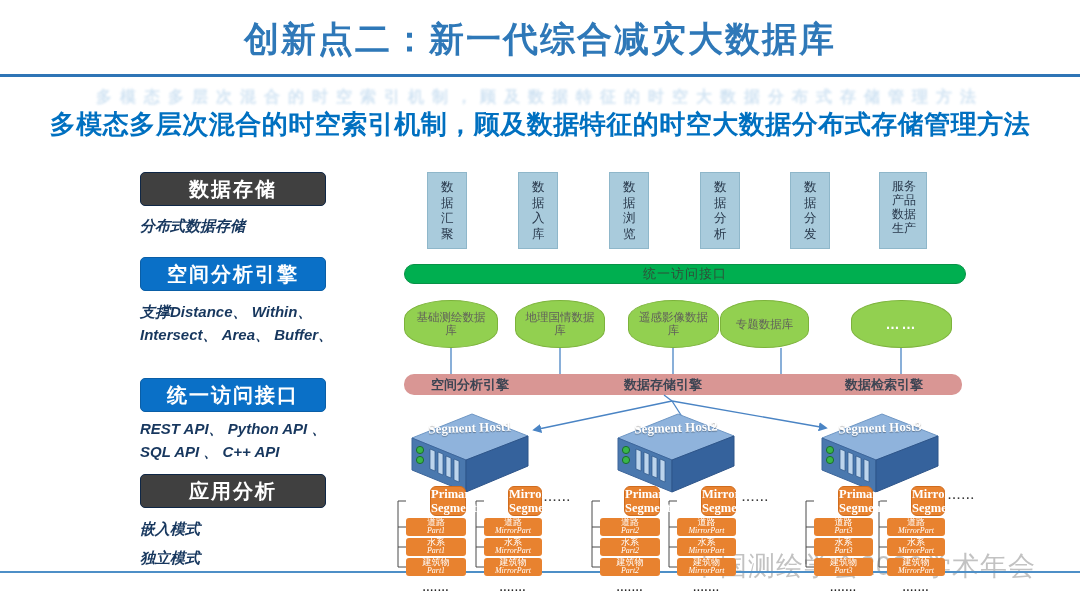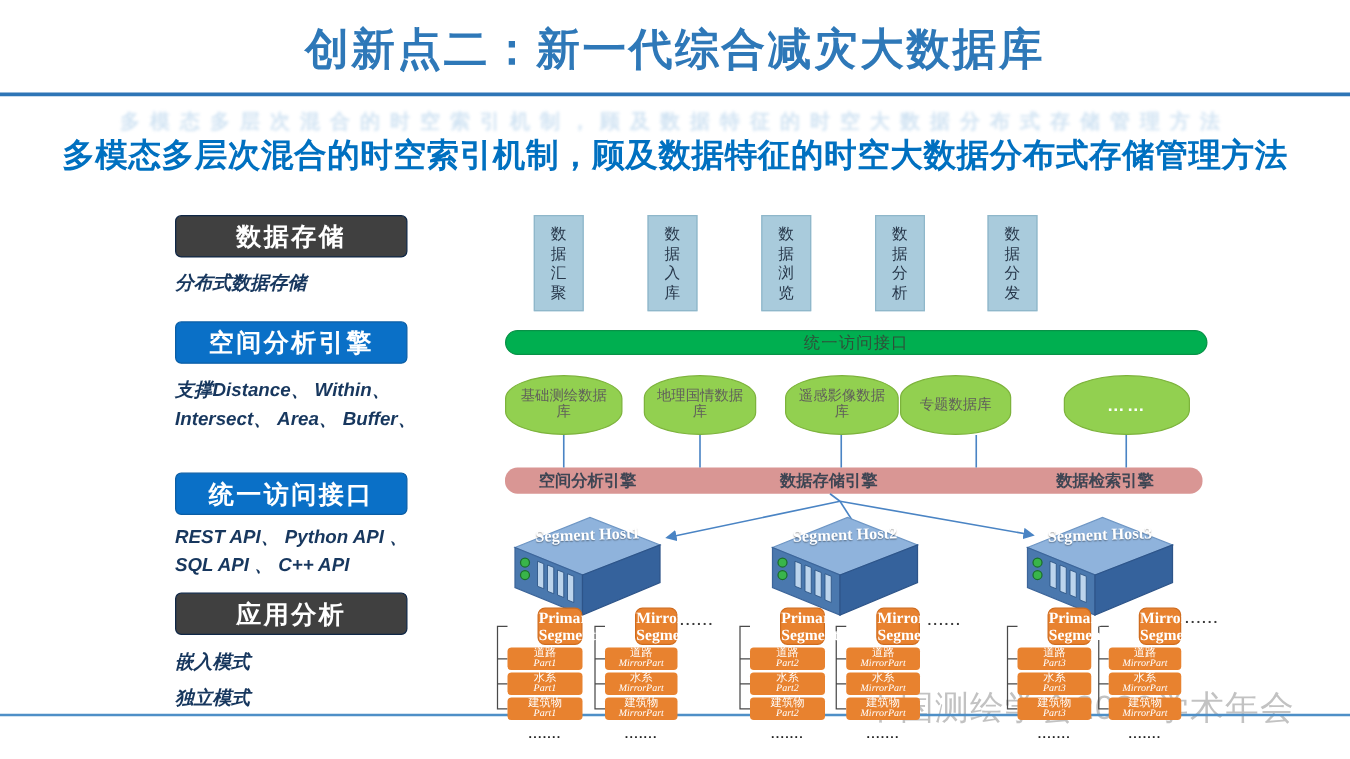--- a/index.html
+++ b/index.html
@@ -17,21 +17,21 @@
   .sb-head{position:absolute;left:140px;width:186px;height:34px;border-radius:5px;color:#fff;
            font-size:20px;font-weight:bold;letter-spacing:2px;display:flex;align-items:center;
            justify-content:center;box-sizing:border-box;}
   .sb-dark{background:#404040;border:1px solid #0f2746;}
   .sb-bright{background:#0a70c7;border:1px solid #0a5ea6;}
   .sb-text{position:absolute;left:140px;width:280px;font-size:15px;font-weight:bold;
            font-style:italic;color:#17375e;white-space:nowrap;}
   
   .vbox{position:absolute;top:172px;width:40px;height:77px;background:#a9cbdc;border:1px solid #8fb7ca;
         box-sizing:border-box;display:flex;justify-content:center;padding-top:7px;}
-  .vbox .vt{display:block;width:13px;word-break:break-all;text-align:left;
+  .vbox .vt{display:block;width:13px;word-break:break-all;text-align:right;
             font-size:12.5px;line-height:15.5px;color:#27374a;}
   .vbox.wide{width:48px;padding-top:6px;}
   .vbox.wide .vt{width:26px;line-height:14px;font-size:12px;}
   
   .access-bar{position:absolute;left:404px;top:264px;width:562px;height:20px;background:#00af50;
               border:1px solid #089247;border-radius:11px;display:flex;align-items:center;
               justify-content:center;box-sizing:border-box;}
   .access-bar span{font-size:13px;color:#2f4f39;letter-spacing:1px;}
   
   .db{position:absolute;top:300px;height:48px;background:#92d050;border:1px solid #7db33c;
@@ -99,20 +99,23 @@
       <span class="vt">数据入库</span>
     </div>
   <div class="vbox" style="left:609px">
       <span class="vt">数据浏览</span>
     </div>
   <div class="vbox" style="left:700px">
       <span class="vt">数据分析</span>
     </div>
   <div class="vbox" style="left:790px">
       <span class="vt">数据分发</span>
+    </div>
+  <div class="vbox wide" style="left:879px">
+      <span class="vt">服务产品数据生产</span>
     </div>
 
   <div class="access-bar">
       <span>统一访问接口</span>
     </div>
 
   <div class="db" style="left:404px;width:94px">基础测绘数据库</div>
   <div class="db" style="left:515px;width:90px">地理国情数据库</div>
   <div class="db" style="left:628px;width:91px">遥感影像数据库</div>
   <div class="db" style="left:720px;width:89px">专题数据库</div>

